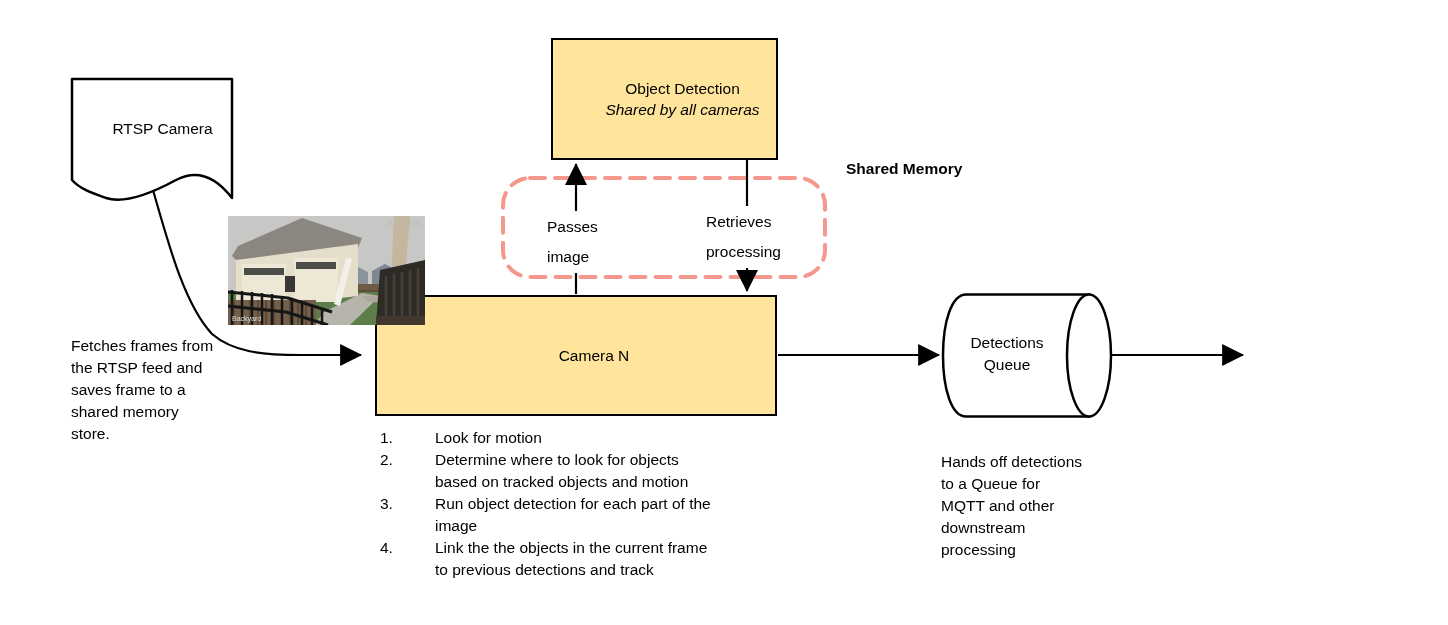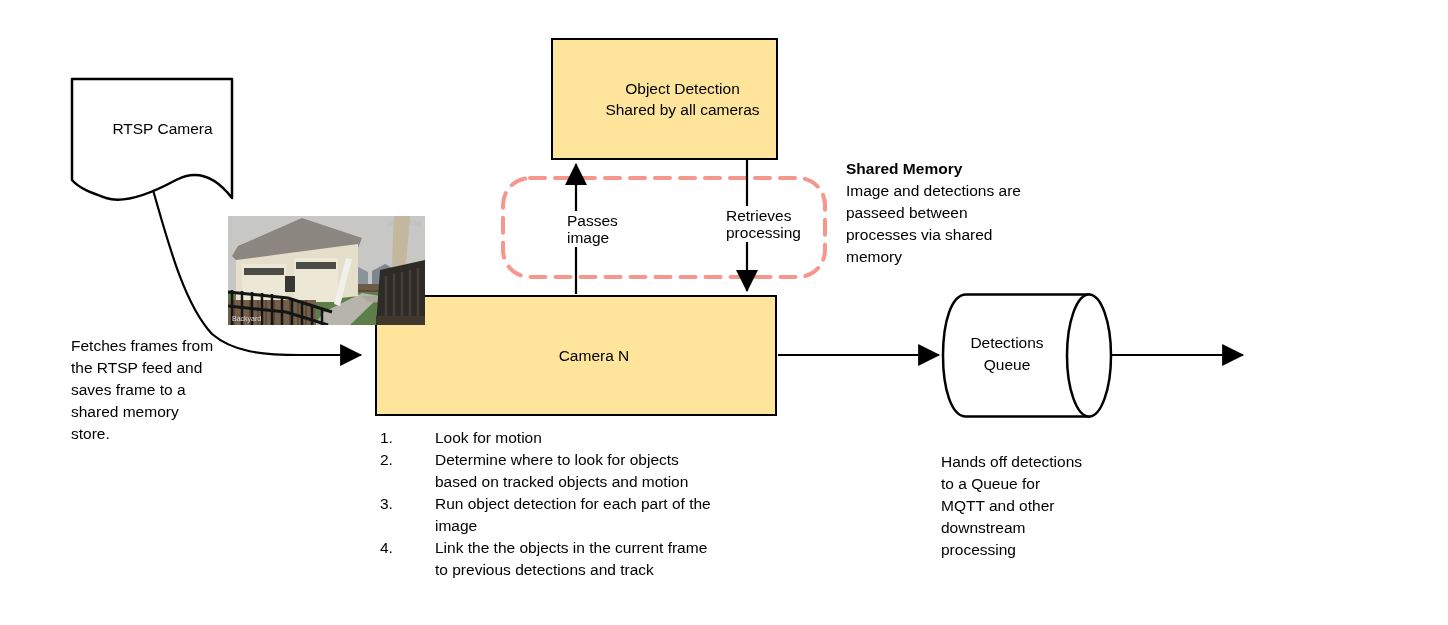--- a/index.html
+++ b/index.html
@@ -17,33 +17,33 @@
   #shape-layer{position:absolute;left:0;top:0;z-index:1;}
 
   
   .node{
     position:absolute;z-index:2;
     background:var(--node-fill);
     border:2.5px solid var(--node-border);
     display:flex;flex-direction:column;align-items:center;justify-content:center;
     text-align:center;font-size:15.5px;line-height:21px;padding-left:36px;
   }
-  .node .subtitle{}
+  .node .subtitle{font-style:italic;}
   .pre{white-space:pre-line;}
 
   
   .note{
     position:absolute;z-index:4;font-size:15.5px;line-height:22px;white-space:pre-line;
   }
   .note b{font-weight:bold;}
 
   
   .edge-label{
-    position:absolute;z-index:4;background:#ffffff;font-size:15.5px;line-height:17px;
-    white-space:pre-line;padding:1px 3px;margin-left:20px;
+    position:absolute;z-index:4;background:#ffffff;font-size:15.5px;line-height:30px;
+    white-space:pre-line;padding:1px 3px;
   }
 
   
   .cyl-label{
     position:absolute;z-index:3;font-size:15.5px;line-height:21.5px;text-align:center;white-space:pre-line;
   }
 
   
   .steps{
     position:absolute;left:380px;top:427px;z-index:4;
@@ -114,24 +114,20 @@
 processing</div>
 
   <div class="note" style="left:46px;top:335px;width:200px;margin-left:25px;">Fetches frames from
 the RTSP feed and
 saves frame to a
 shared memory
 store.</div>
 
   <div class="note" style="left:846px;top:136px;width:220px;">
     <b>Shared Memory</b>
-    <div>Image and detections are
-passeed between
-processes via shared
-memory</div>
   </div>
 
   <div class="note" style="left:941px;top:437px;width:200px;margin-top:14px;">Hands off detections
 to a Queue for
 MQTT and other
 downstream
 processing</div>
 
   <div class="steps">
     <div class="num">1.</div>

